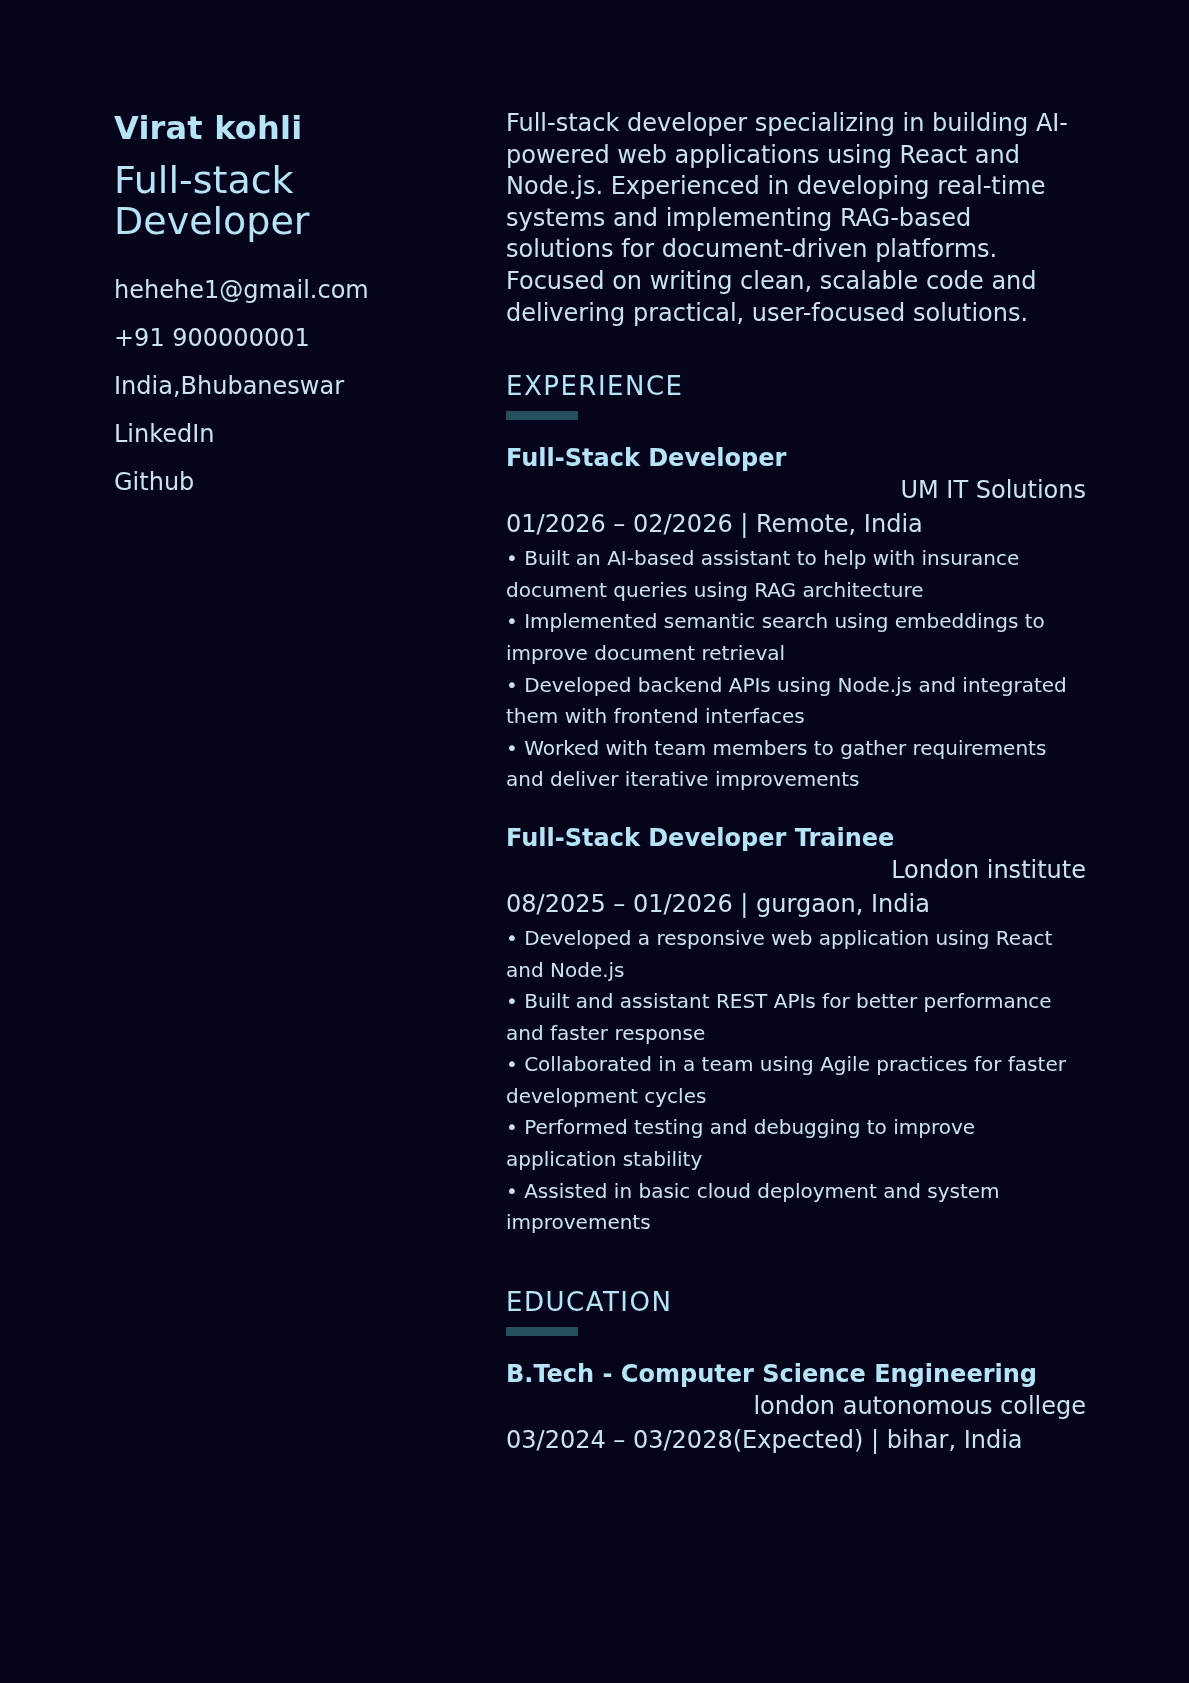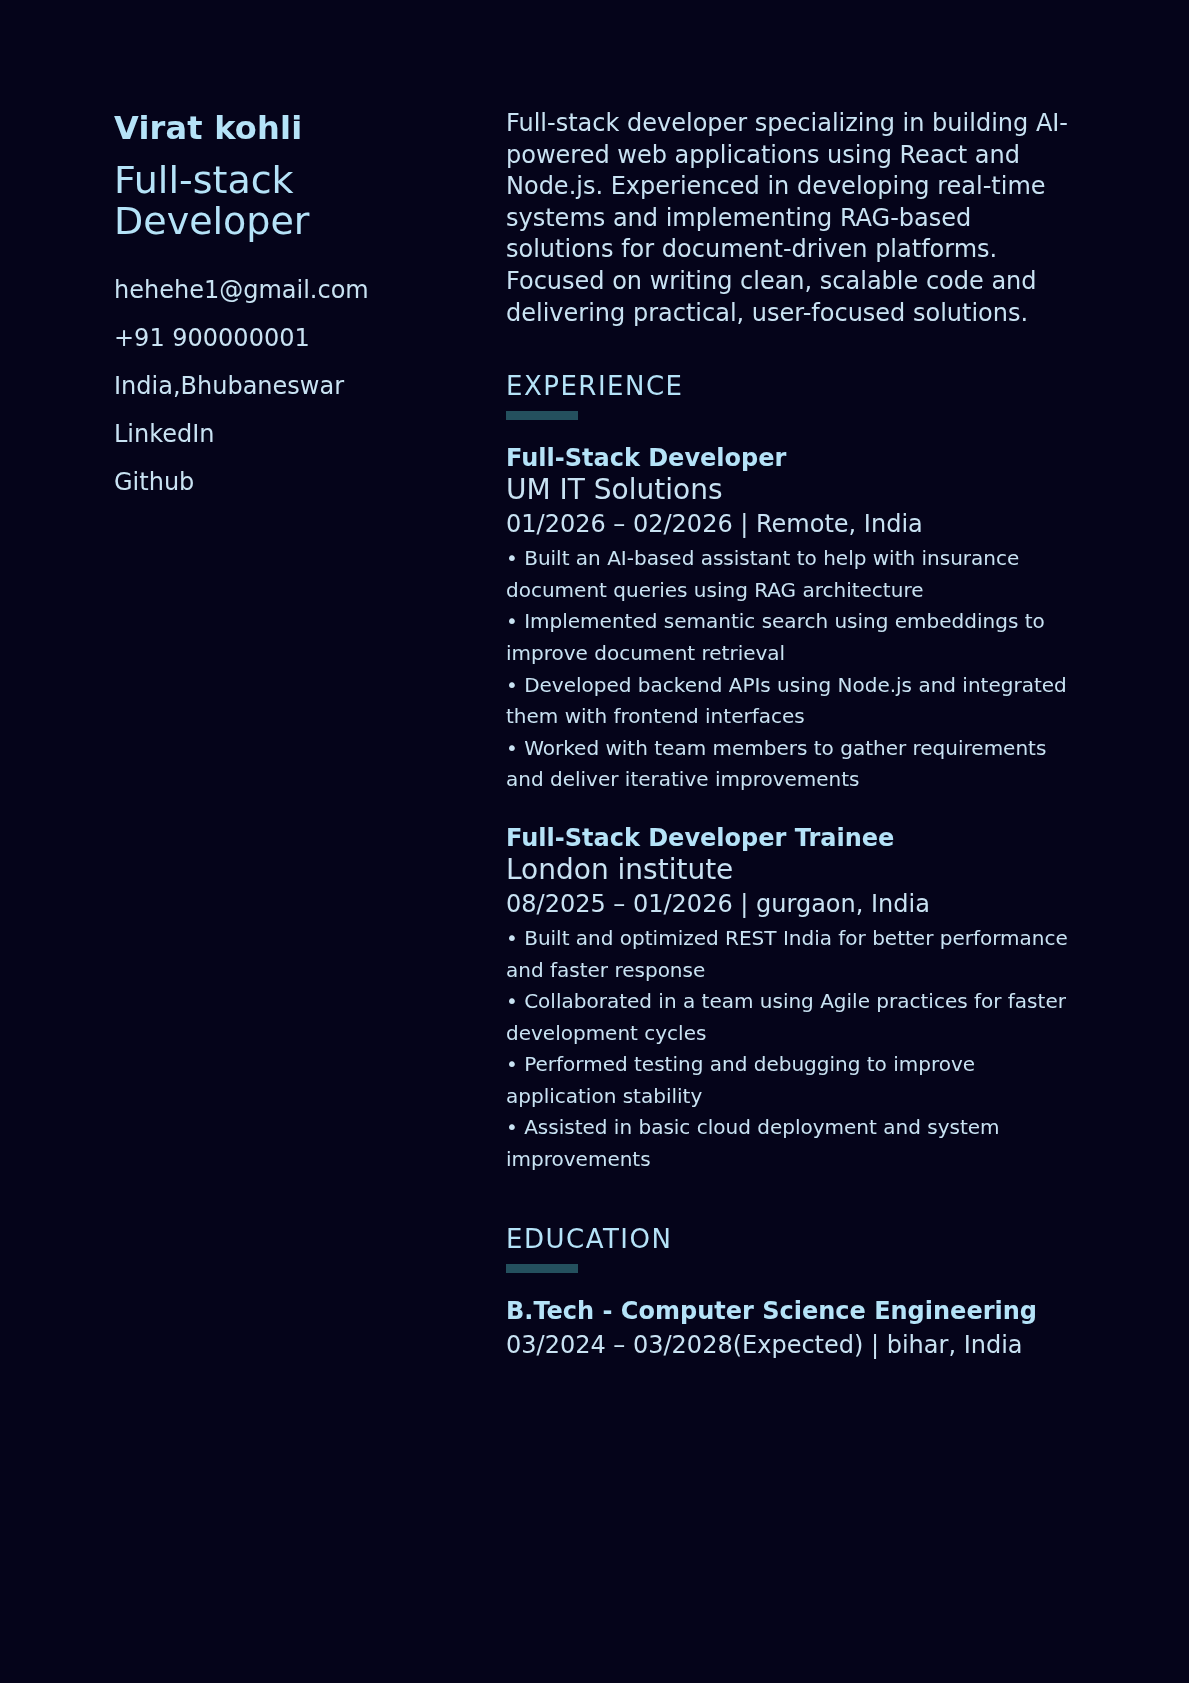--- a/index.html
+++ b/index.html
@@ -75,22 +75,23 @@
     .job {
       margin-bottom: 26px;
     }
     .job-title {
       font-size: 24px;
       font-weight: bold;
       color: #b5e3f8;
       line-height: 32px;
     }
     .job-org {
-      font-size: 28px;
+      font-size: 24px;
       line-height: 32px;
+      text-align: right;
     }
     .job-meta {
       font-size: 24px;
       line-height: 36px;
       margin-bottom: 1px;
     }
     .bullet {
       font-size: 20px;
       line-height: 31.6px;
     }
@@ -123,26 +124,28 @@
     <div class="bullet">• Built an AI-based assistant to help with insurance document queries using RAG architecture</div>
     <div class="bullet">• Implemented semantic search using embeddings to improve document retrieval</div>
     <div class="bullet">• Developed backend APIs using Node.js and integrated them with frontend interfaces</div>
     <div class="bullet">• Worked with team members to gather requirements and deliver iterative improvements</div>
   </div>
 
   <div class="job">
     <div class="job-title">Full-Stack Developer Trainee</div>
     <div class="job-org">London institute</div>
     <div class="job-meta">08/2025 – 01/2026 | gurgaon, India</div>
-    <div class="bullet">• Built and optimized REST India for better performance and faster response</div>
+    <div class="bullet">• Developed a responsive web application using React and Node.js</div>
+    <div class="bullet">• Built and assistant REST APIs for better performance and faster response</div>
     <div class="bullet">• Collaborated in a team using Agile practices for faster development cycles</div>
     <div class="bullet">• Performed testing and debugging to improve application stability</div>
     <div class="bullet">• Assisted in basic cloud deployment and system improvements</div>
   </div>
 
   <div class="section-title" style="margin-top:46px;">EDUCATION</div>
   <div class="section-bar"></div>
 
   <div class="job">
     <div class="job-title">B.Tech - Computer Science Engineering</div>
+    <div class="job-org">london autonomous college</div>
     <div class="job-meta">03/2024 – 03/2028(Expected) | bihar, India</div>
   </div>
 </div>
 
 </body></html>

